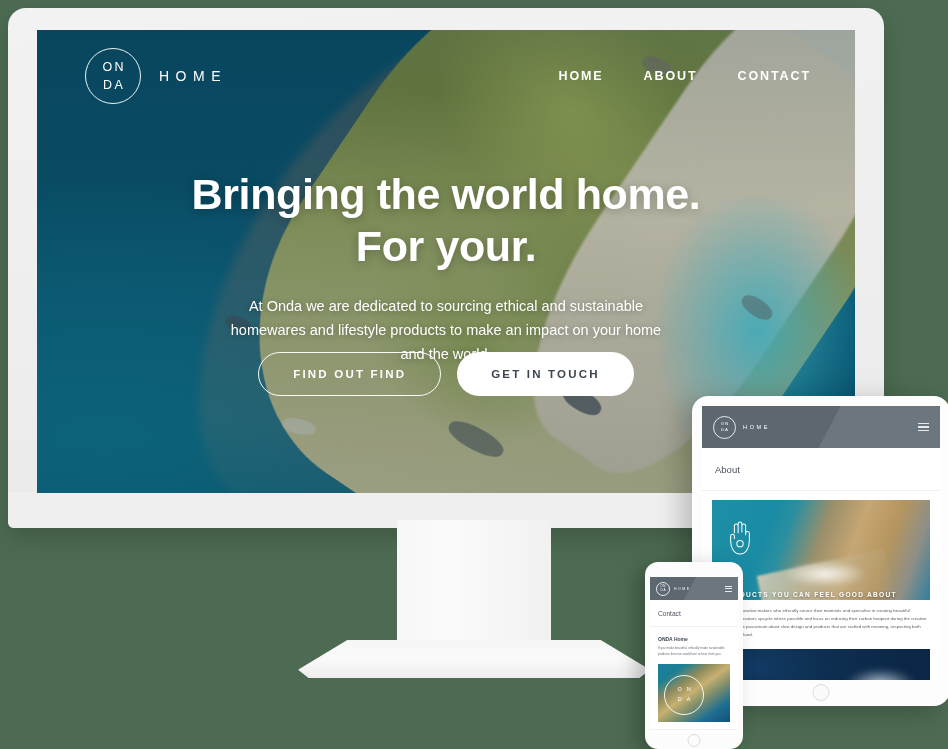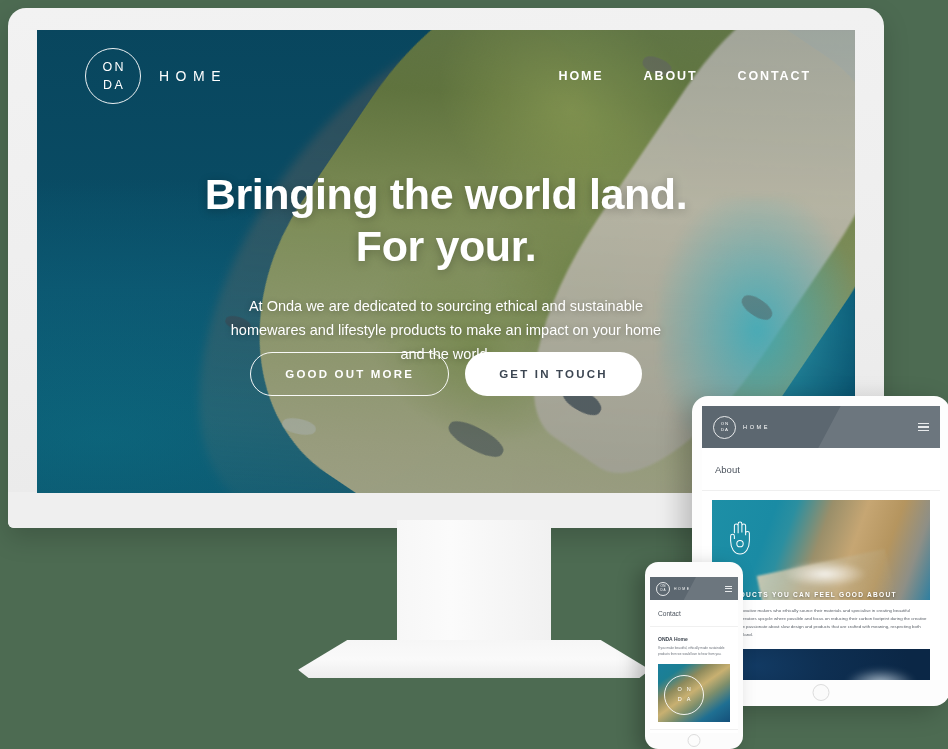--- a/index.html
+++ b/index.html
@@ -217,28 +217,28 @@
           </div>
           <div class="nav-links">
             <a href="#">HOME</a>
             <a href="#">ABOUT</a>
             <a href="#">CONTACT</a>
           </div>
         </div>
 
         <div class="hero-copy">
           <div class="hero-title">
-            <div>Bringing the world land.</div>
+            <div>Bringing the world home.</div>
             <div>For your.</div>
           </div>
           <div class="hero-sub">At Onda we are dedicated to sourcing ethical and sustainable homewares and lifestyle products to make an impact on your home and the world.</div>
         </div>
 
         <div class="hero-btns">
-          <div class="btn btn-ghost">GOOD OUT MORE</div>
+          <div class="btn btn-ghost">FIND OUT FIND</div>
           <div class="btn btn-solid">GET IN TOUCH</div>
         </div>
       </div>
     </div>
   </div>
   <div class="imac-neck"></div>
   <div class="imac-foot"></div>
 
   <div class="tablet">
     <div class="tablet-screen">

